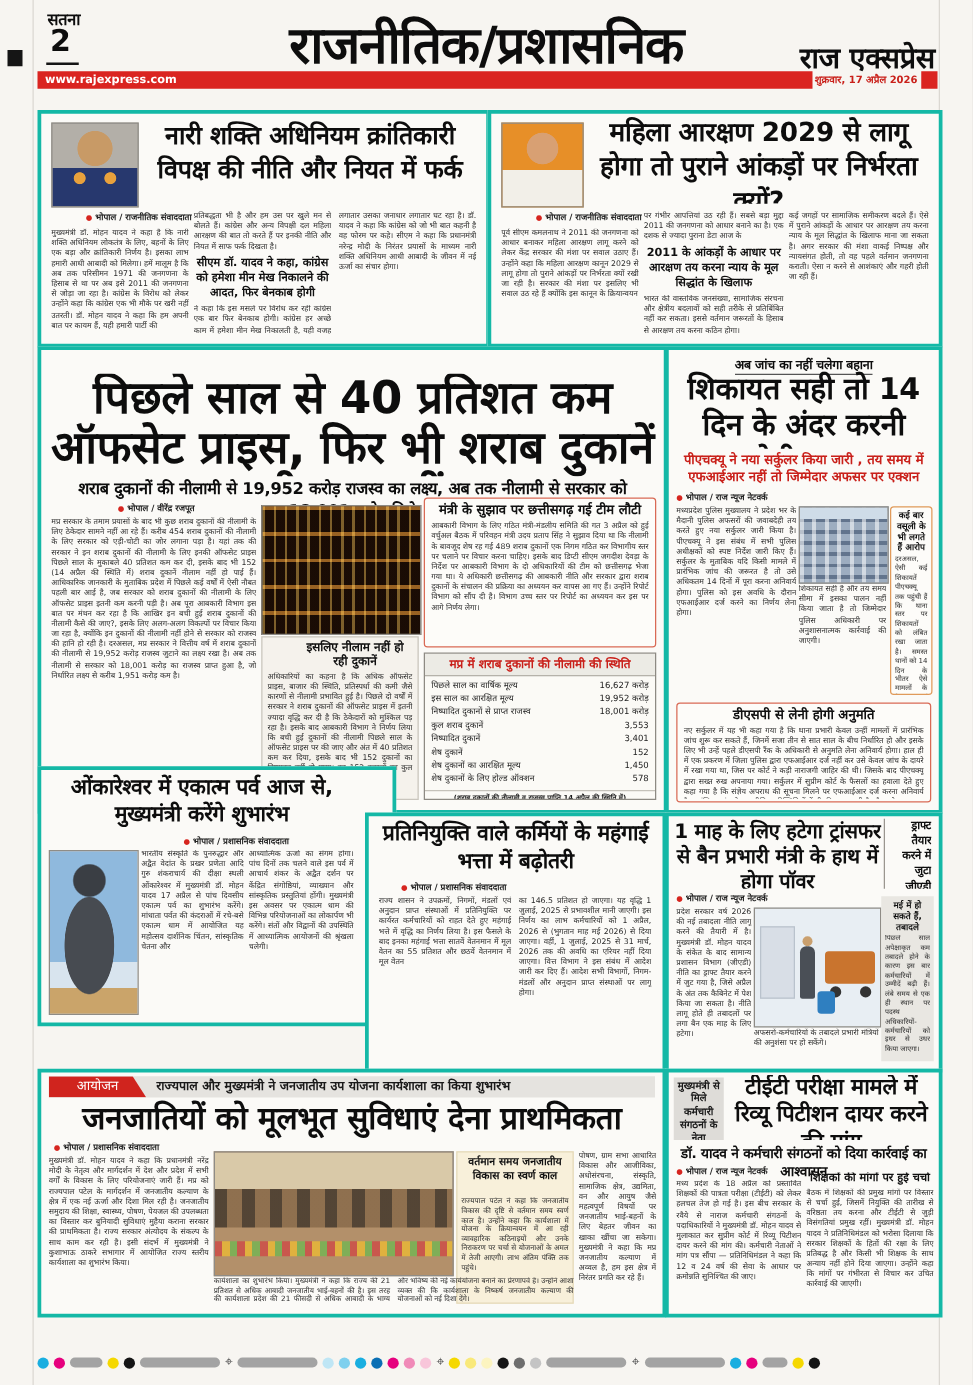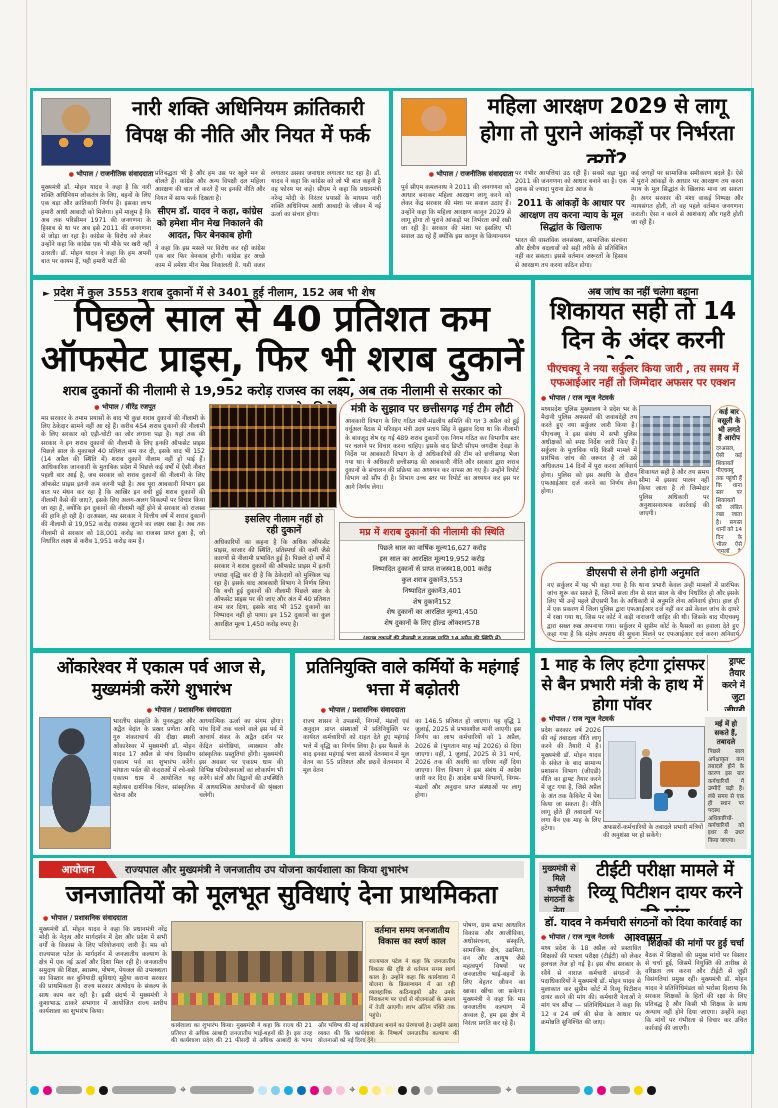--- a/index.html
+++ b/index.html
@@ -7,41 +7,52 @@
         font-family:"DejaVu Sans","Liberation Sans",sans-serif;color:#1a1a1a;}
   .a{position:absolute;}
   .box{position:absolute;border:3px solid #14b8a6;background:#fbfaf7;}
   .hl{font-weight:bold;color:#0d0d0d;letter-spacing:-0.2px;}
   .t{font-size:6.2px;line-height:1.32;text-align:justify;color:#2c2c2c;overflow:hidden;}
   .byl{font-size:6.8px;font-weight:bold;color:#222;white-space:nowrap;overflow:hidden;}
   .byl .d{color:#d6251f;font-size:6px;}
   .inset{font-weight:bold;font-size:9px;line-height:1.35;text-align:center;color:#101010;margin:3px 0;}
   .red{color:#c9201a;}
   .photo{position:absolute;border:1px solid #8f8c86;}
-  .rbx{position:absolute;border:1.4px solid #d96a55;border-radius:18px;background:#fdfcf9;overflow:hidden;padding:3px 5px;box-sizing:border-box;}
+  .rbx{position:absolute;border:1.4px solid #d96a55;border-radius:3px;background:#fdfcf9;overflow:hidden;padding:3px 5px;box-sizing:border-box;}
   .bxt{font-weight:bold;text-align:center;color:#111;}
   .tbl{position:absolute;border:1px solid #8d8a83;background:#fbfaf6;overflow:hidden;box-sizing:border-box;}
   .th{background:#ecebe5;color:#c9201a;font-weight:bold;font-size:9.5px;text-align:center;line-height:17px;border-bottom:1px solid #b5b2aa;}
-  .trow{display:flex;justify-content:center;font-size:6.8px;line-height:1.58;padding:0 5px;color:#222;}
+  .trow{display:flex;justify-content:space-between;font-size:6.8px;line-height:1.58;padding:0 5px;color:#222;}
   .fn{font-size:5.6px;font-weight:bold;text-align:center;border-top:1px solid #c5c2ba;margin-top:1px;padding-top:1px;}
   .gbx{background:#e9e7e2;overflow:hidden;padding:3px;box-sizing:border-box;}
   .dot{width:9px;height:9px;border-radius:50%;display:inline-block;}
   .bar{height:8px;border-radius:4px;background:#a3a3a3;display:inline-block;}
   .regm{font-size:11px;color:#555;line-height:10px;}
-  .chip{position:absolute;left:0;top:0;width:78px;height:17px;background:#d0241e;color:#fff;font-weight:bold;
+  .chip{position:absolute;left:0;top:0;width:78px;height:17px;background:#d0241e;color:#fff;font-weight:normal;
         font-size:10.5px;text-align:center;line-height:17px;clip-path:polygon(0 0,86% 0,100% 100%,0 100%);}
 </style>
 </head>
 <body>
 
 <div class="page">
 
   <div class="a" style="left:26px;top:0;height:1108px;border-left:1px solid #dbd8d2;"></div>
   <div class="a" style="left:751px;top:0;height:1108px;border-left:1px solid #dbd8d2;"></div>
 
+  <div class="a" style="left:0;top:0;width:778px;height:86px;">
+    <div class="a" style="left:6px;top:40px;width:12px;height:13px;background:#151515;"></div>
+    <div class="a hl" style="left:38px;top:6px;font-size:13px;">सतना</div>
+    <div class="a hl" style="left:40px;top:19px;font-size:24px;">2</div>
+    <div class="a" style="left:37px;top:50px;width:26px;height:2px;background:#151515;"></div>
+    <div class="a hl" style="left:179px;top:6px;width:420px;font-size:41px;text-align:center;letter-spacing:-1px;">राजनीतिक/प्रशासनिक</div>
+    <div class="a hl" style="left:590px;top:29px;width:158px;font-size:23px;text-align:right;">राज एक्सप्रेस</div>
+    <div class="a" style="left:30px;top:57px;width:620px;height:14px;background:#da2420;color:#fff;font-size:9px;font-weight:bold;line-height:14px;padding-left:6px;box-sizing:border-box;"><span>www.rajexpress.com</span></div>
+    <div class="a red" style="left:648px;top:57px;width:86px;height:14px;font-size:8px;font-weight:bold;line-height:14px;text-align:right;">शुक्रवार, 17 अप्रैल 2026</div>
+    <div class="a" style="left:737px;top:57px;width:13px;height:14px;background:#da2420;"></div>
+  </div>
 
   <div class="box" style="left:30px;top:88px;width:356px;height:184px;">
     <div class="photo" style="left:8px;top:7px;width:68px;height:66px;background-color:#b3afa8;background-image:radial-gradient(circle at 50% 30%,#c89a66 0 24%,rgba(0,0,0,0) 25%),radial-gradient(circle at 32% 66%,#e8a13c 0 7%,rgba(0,0,0,0) 8%),radial-gradient(circle at 68% 66%,#e8a13c 0 7%,rgba(0,0,0,0) 8%),linear-gradient(180deg,rgba(0,0,0,0) 0 54%,#27386e 54% 100%);"></div>
     <div class="a hl" style="left:80px;top:4px;width:270px;height:68px;font-size:20px;line-height:1.35;text-align:center;overflow:hidden;">नारी शक्ति अधिनियम क्रांतिकारी विपक्ष की नीति और नियत में फर्क</div>
     <div class="a byl" style="left:8px;top:78px;width:140px;text-align:center;"><span class="d">●</span> <span>भोपाल / राजनीतिक संवाददाता</span></div>
     <div class="a t" style="left:8px;top:92px;width:110px;height:84px;">मुख्यमंत्री डॉ. मोहन यादव ने कहा है कि नारी शक्ति अधिनियम लोकतंत्र के लिए, बहनों के लिए एक बड़ा और क्रांतिकारी निर्णय है। इसका लाभ हमारी आधी आबादी को मिलेगा। हमें मालूम है कि अब तक परिसीमन 1971 की जनगणना के हिसाब से था पर अब इसे 2011 की जनगणना से जोड़ा जा रहा है। कांग्रेस के विरोध को लेकर उन्होंने कहा कि कांग्रेस एक भी मौके पर खरी नहीं उतरती। डॉ. मोहन यादव ने कहा कि हम अपनी बात पर कायम हैं, यही हमारी पार्टी की</div>
     <div class="a" style="left:122px;top:78px;width:110px;height:98px;overflow:hidden;">
       <div class="t">प्रतिबद्धता भी है और हम उस पर खुले मन से बोलते हैं। कांग्रेस और अन्य विपक्षी दल महिला आरक्षण की बात तो करते हैं पर इनकी नीति और नियत में साफ फर्क दिखता है।</div>
       <div class="inset">सीएम डॉ. यादव ने कहा, कांग्रेस को हमेशा मीन मेख निकालने की आदत, फिर बेनकाब होगी</div>
       <div class="t">ने कहा कि इस मसले पर विरोध कर रही कांग्रेस एक बार फिर बेनकाब होगी। कांग्रेस हर अच्छे काम में हमेशा मीन मेख निकालती है, यही वजह है कि</div>
@@ -56,21 +67,20 @@
     <div class="a t" style="left:8px;top:92px;width:110px;height:84px;">पूर्व सीएम कमलनाथ ने 2011 की जनगणना को आधार बनाकर महिला आरक्षण लागू करने को लेकर केंद्र सरकार की मंशा पर सवाल उठाए हैं। उन्होंने कहा कि महिला आरक्षण कानून 2029 से लागू होगा तो पुराने आंकड़ों पर निर्भरता क्यों रखी जा रही है। सरकार की मंशा पर इसलिए भी सवाल उठ रहे हैं क्योंकि इस कानून के क्रियान्वयन</div>
     <div class="a" style="left:122px;top:78px;width:112px;height:98px;overflow:hidden;">
       <div class="t">पर गंभीर आपत्तियां उठ रही हैं। सबसे बड़ा मुद्दा 2011 की जनगणना को आधार बनाने का है। एक दशक से ज्यादा पुराना डेटा आज के</div>
       <div class="inset">2011 के आंकड़ों के आधार पर आरक्षण तय करना न्याय के मूल सिद्धांत के खिलाफ</div>
       <div class="t">भारत की वास्तविक जनसंख्या, सामाजिक संरचना और क्षेत्रीय बदलावों को सही तरीके से प्रतिबिंबित नहीं कर सकता। इससे वर्तमान जरूरतों के हिसाब से आरक्षण तय करना कठिन होगा।</div>
     </div>
     <div class="a t" style="left:238px;top:78px;width:112px;height:98px;">कई जगहों पर सामाजिक समीकरण बदले हैं। ऐसे में पुराने आंकड़ों के आधार पर आरक्षण तय करना न्याय के मूल सिद्धांत के खिलाफ माना जा सकता है। अगर सरकार की मंशा वाकई निष्पक्ष और न्यायसंगत होती, तो वह पहले वर्तमान जनगणना कराती। ऐसा न करने से आशंकाएं और गहरी होती जा रही हैं।</div>
   </div>
 
   <div class="box" style="left:30px;top:277px;width:498px;height:368px;">
-    <div class="a" style="left:10px;top:4px;width:480px;font-size:11px;font-weight:bold;"><span style="font-size:9px;">►</span> <span style="border-bottom:1px solid #444;padding-bottom:1px;">प्रदेश में कुल 3553 शराब दुकानों में से 3401 हुई नीलाम, 152 अब भी शेष</span></div>
     <div class="a hl" style="left:6px;top:19px;width:486px;height:82px;font-size:36px;line-height:1.1;text-align:center;overflow:hidden;">पिछले साल से 40 प्रतिशत कम ऑफसेट प्राइस, फिर भी शराब दुकानें नीलाम नहीं</div>
     <div class="a hl" style="left:6px;top:101px;width:486px;font-size:13px;text-align:center;">शराब दुकानों की नीलामी से 19,952 करोड़ राजस्व का लक्ष्य, अब तक नीलामी से सरकार को 18,001 करोड़ मिले</div>
     <div class="a byl" style="left:10px;top:122px;width:164px;text-align:center;"><span class="d">●</span> <span>भोपाल / वीरेंद्र रजपूत</span></div>
     <div class="a t" style="left:8px;top:134px;width:164px;height:226px;">मप्र सरकार के तमाम प्रयासों के बाद भी कुछ शराब दुकानों की नीलामी के लिए ठेकेदार सामने नहीं आ रहे हैं। करीब 454 शराब दुकानों की नीलामी के लिए सरकार को एड़ी-चोटी का जोर लगाना पड़ा है। यहां तक की सरकार ने इन शराब दुकानों की नीलामी के लिए इनकी ऑफसेट प्राइस पिछले साल के मुकाबले 40 प्रतिशत कम कर दी, इसके बाद भी 152 (14 अप्रैल की स्थिति में) शराब दुकानें नीलाम नहीं हो पाई हैं। आधिकारिक जानकारी के मुताबिक प्रदेश में पिछले कई वर्षों में ऐसी नौबत पहली बार आई है, जब सरकार को शराब दुकानों की नीलामी के लिए ऑफसेट प्राइस इतनी कम करनी पड़ी है। अब पूरा आबकारी विभाग इस बात पर मंथन कर रहा है कि आखिर इन बची हुई शराब दुकानों की नीलामी कैसे की जाए?, इसके लिए अलग-अलग विकल्पों पर विचार किया जा रहा है, क्योंकि इन दुकानों की नीलामी नहीं होने से सरकार को राजस्व की हानि हो रही है। दरअसल, मप्र सरकार ने वित्तीय वर्ष में शराब दुकानों की नीलामी से 19,952 करोड़ राजस्व जुटाने का लक्ष्य रखा है। अब तक नीलामी से सरकार को 18,001 करोड़ का राजस्व प्राप्त हुआ है, जो निर्धारित लक्ष्य से करीब 1,951 करोड़ कम है।</div>
     <div class="photo" style="left:176px;top:124px;width:126px;height:102px;background-color:#241307;background-image:repeating-linear-gradient(90deg,rgba(255,200,90,0.45) 0 2px,rgba(70,30,10,0.15) 2px 9px),repeating-linear-gradient(180deg,rgba(255,170,60,0.6) 0 3px,rgba(15,7,3,0.85) 3px 21px);"></div>
     <div class="a" style="left:176px;top:229px;width:126px;height:131px;border:1px solid #c9c5bd;background:#f5f2ec;padding:3px 4px;box-sizing:border-box;overflow:hidden;">
       <div class="bxt" style="font-size:9.5px;line-height:1.2;margin-bottom:2px;padding-left:24px;">इसलिए नीलाम नहीं हो रही दुकानें</div>
       <div class="t" style="height:100px;">अधिकारियों का कहना है कि अधिक ऑफसेट प्राइस, बाजार की स्थिति, प्रतिस्पर्धा की कमी जैसे कारणों से नीलामी प्रभावित हुई है। पिछले दो वर्षों में सरकार ने शराब दुकानों की ऑफसेट प्राइस में इतनी ज्यादा वृद्धि कर दी है कि ठेकेदारों को मुश्किल पड़ रहा है। इसके बाद आबकारी विभाग ने निर्णय लिया कि बची हुई दुकानों की नीलामी पिछले साल के ऑफसेट प्राइस पर की जाए और अंत में 40 प्रतिशत कम कर दिया, इसके बाद भी 152 दुकानों का निष्पादन नहीं हो पाया। इन 152 दुकानों का कुल आरक्षित मूल्य 1,450 करोड़ रुपए है।</div>
     </div>
     <div class="rbx" style="left:306px;top:118px;width:186px;height:120px;">
@@ -128,21 +138,21 @@
     <div class="rbx" style="left:177px;top:125px;width:34px;height:151px;border-color:#e09a5a;padding:2px 3px;">
       <div class="bxt" style="font-size:7px;line-height:1.25;margin-bottom:2px;">कई बार वसूली के भी लगते हैं आरोप</div>
       <div class="t" style="font-size:5.6px;height:112px;">दरअसल, ऐसी कई शिकायतें पीएचक्यू तक पहुंची हैं कि थाना स्तर पर शिकायतों को लंबित रखा जाता है। समस्त थानों को 14 दिन के भीतर ऐसे मामलों के केस दर्ज करने को कहा है। साथ ही चेतावनी भी दी है कि मामले को जानबूझ कर लंबित रखने पर संबंधित के खिलाफ सख्त एक्शन भी लिया जाएगा।</div>
     </div>
     <div class="rbx" style="left:6px;top:282px;width:204px;height:80px;">
       <div class="bxt" style="font-size:10.5px;line-height:1.2;margin-bottom:2px;">डीएसपी से लेनी होगी अनुमति</div>
       <div class="t" style="height:58px;">नए सर्कुलर में यह भी कहा गया है कि थाना प्रभारी केवल उन्हीं मामलों में प्रारंभिक जांच शुरू कर सकते हैं, जिनमें सजा तीन से सात साल के बीच निर्धारित हो और इसके लिए भी उन्हें पहले डीएसपी रैंक के अधिकारी से अनुमति लेना अनिवार्य होगा। हाल ही में एक प्रकरण में जिला पुलिस द्वारा एफआईआर दर्ज नहीं कर उसे केवल जांच के दायरे में रखा गया था, जिस पर कोर्ट ने कड़ी नाराजगी जाहिर की थी। जिसके बाद पीएचक्यू द्वारा सख्त रुख अपनाया गया। सर्कुलर में सुप्रीम कोर्ट के फैसलों का हवाला देते हुए कहा गया है कि संज्ञेय अपराध की सूचना मिलने पर एफआईआर दर्ज करना अनिवार्य है। प्रारंभिक जांच केवल सीमित परिस्थितियों में ही की जा सकती है और उसे तय समय में पूरा करना होगा।</div>
     </div>
   </div>
 
-  <div class="box" style="left:30px;top:650px;width:257px;height:202px;">
+  <div class="box" style="left:30px;top:613px;width:257px;height:202px;padding-left:24px;">
     <div class="a hl" style="left:4px;top:3px;width:249px;height:48px;font-size:17px;line-height:1.3;text-align:center;overflow:hidden;">ओंकारेश्वर में एकात्म पर्व आज से, मुख्यमंत्री करेंगे शुभारंभ</div>
     <div class="a byl" style="left:76px;top:52px;width:160px;text-align:center;"><span class="d">●</span> <span>भोपाल / प्रशासनिक संवाददाता</span></div>
     <div class="photo" style="left:6px;top:64px;width:70px;height:130px;background-image:radial-gradient(circle at 45% 18%,#3a3e44 0 11%,rgba(0,0,0,0) 12%),radial-gradient(ellipse at 45% 58%,#474b51 0 36%,rgba(0,0,0,0) 37%),linear-gradient(180deg,#8fb9dd 0 68%,#d8e4ee 68% 84%,#caa46a 84% 100%);"></div>
     <div class="a t" style="left:80px;top:64px;width:82px;height:132px;">भारतीय संस्कृति के पुनरुद्धार और अद्वैत वेदांत के प्रखर प्रणेता आदि गुरु शंकराचार्य की दीक्षा स्थली ओंकारेश्वर में मुख्यमंत्री डॉ. मोहन यादव 17 अप्रैल से पांच दिवसीय एकात्म पर्व का शुभारंभ करेंगे। मांधाता पर्वत की कंदराओं में रचे-बसे एकात्म धाम में आयोजित यह महोत्सव दार्शनिक चिंतन, सांस्कृतिक चेतना और</div>
     <div class="a t" style="left:166px;top:64px;width:84px;height:132px;">आध्यात्मिक ऊर्जा का संगम होगा। पांच दिनों तक चलने वाले इस पर्व में आचार्य शंकर के अद्वैत दर्शन पर केंद्रित संगोष्ठियां, व्याख्यान और सांस्कृतिक प्रस्तुतियां होंगी। मुख्यमंत्री इस अवसर पर एकात्म धाम की विभिन्न परियोजनाओं का लोकार्पण भी करेंगे। संतों और विद्वानों की उपस्थिति में आध्यात्मिक आयोजनों की श्रृंखला चलेगी।</div>
   </div>
 
   <div class="box" style="left:292px;top:650px;width:235px;height:202px;">
     <div class="a hl" style="left:4px;top:3px;width:227px;height:48px;font-size:17px;line-height:1.3;text-align:center;overflow:hidden;">प्रतिनियुक्ति वाले कर्मियों के महंगाई भत्ता में बढ़ोतरी</div>
     <div class="a byl" style="left:8px;top:52px;width:120px;text-align:center;"><span class="d">●</span> <span>भोपाल / प्रशासनिक संवाददाता</span></div>

